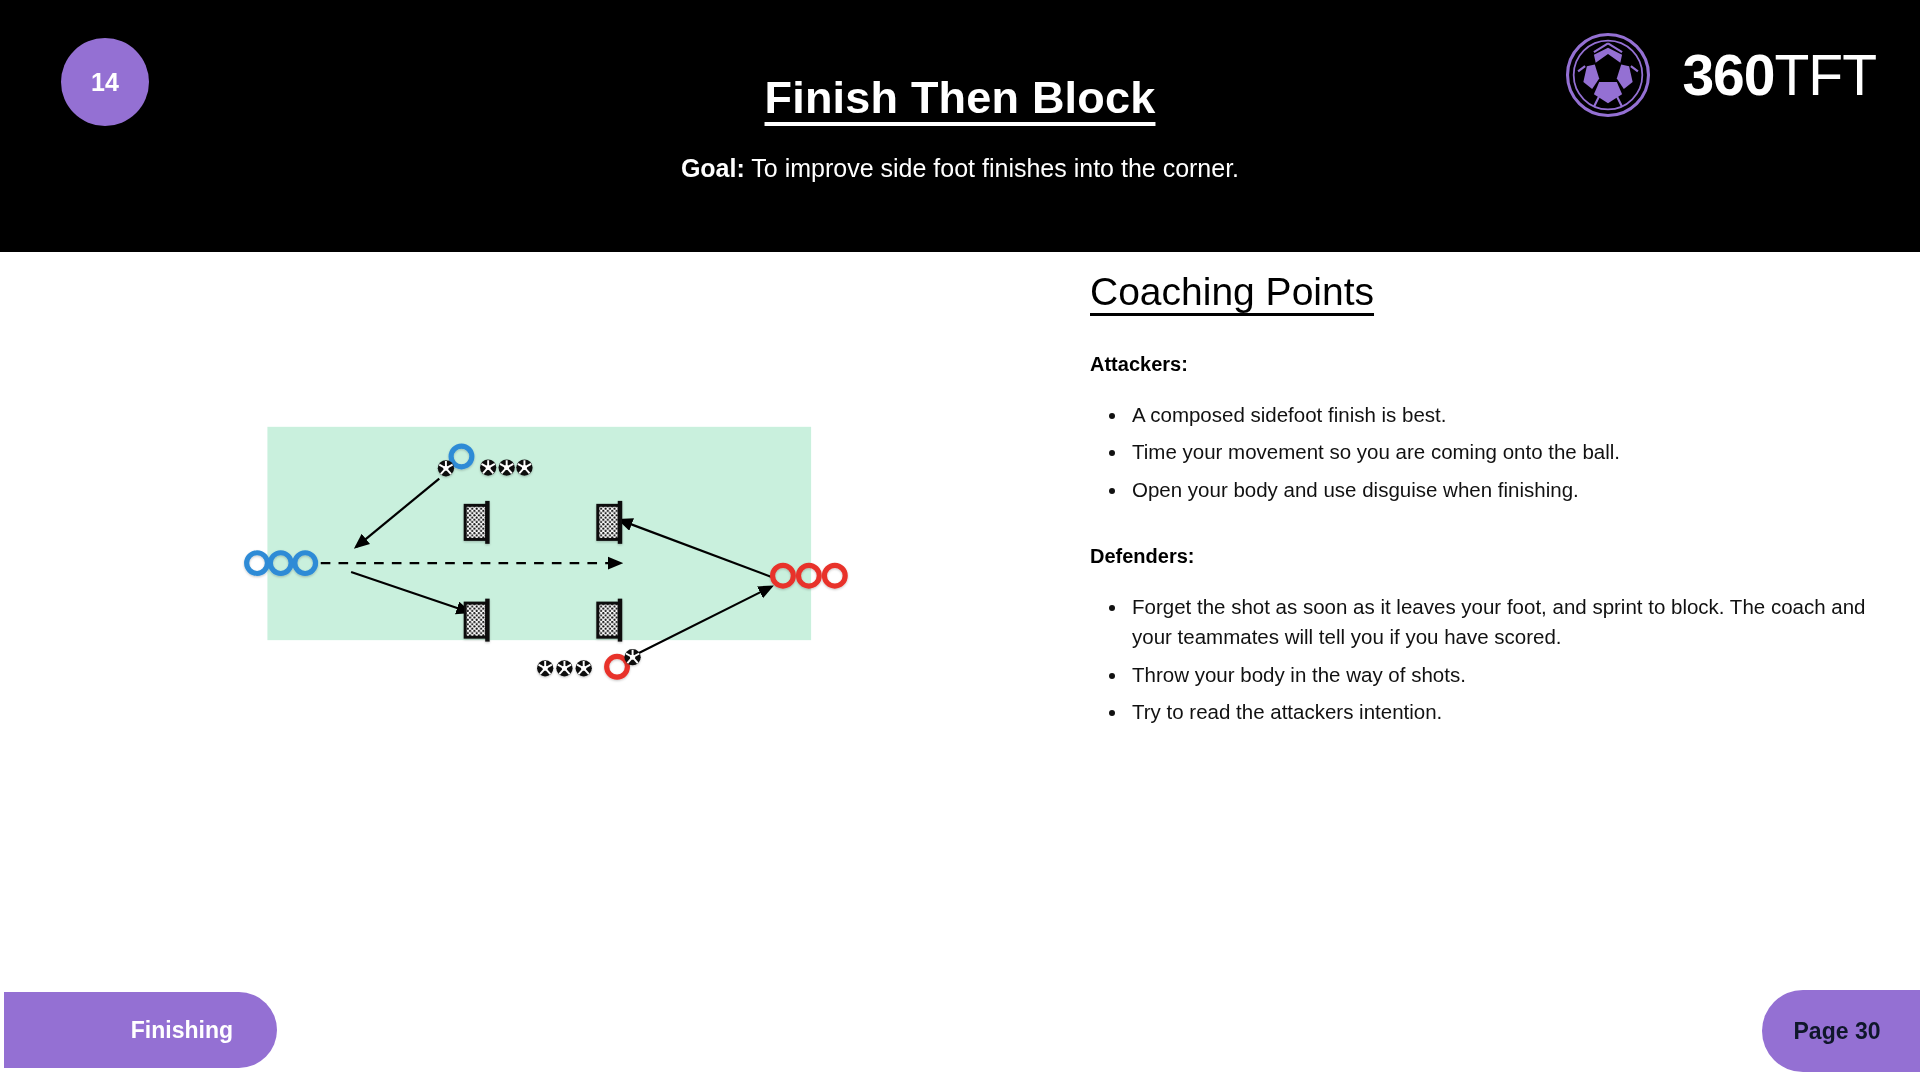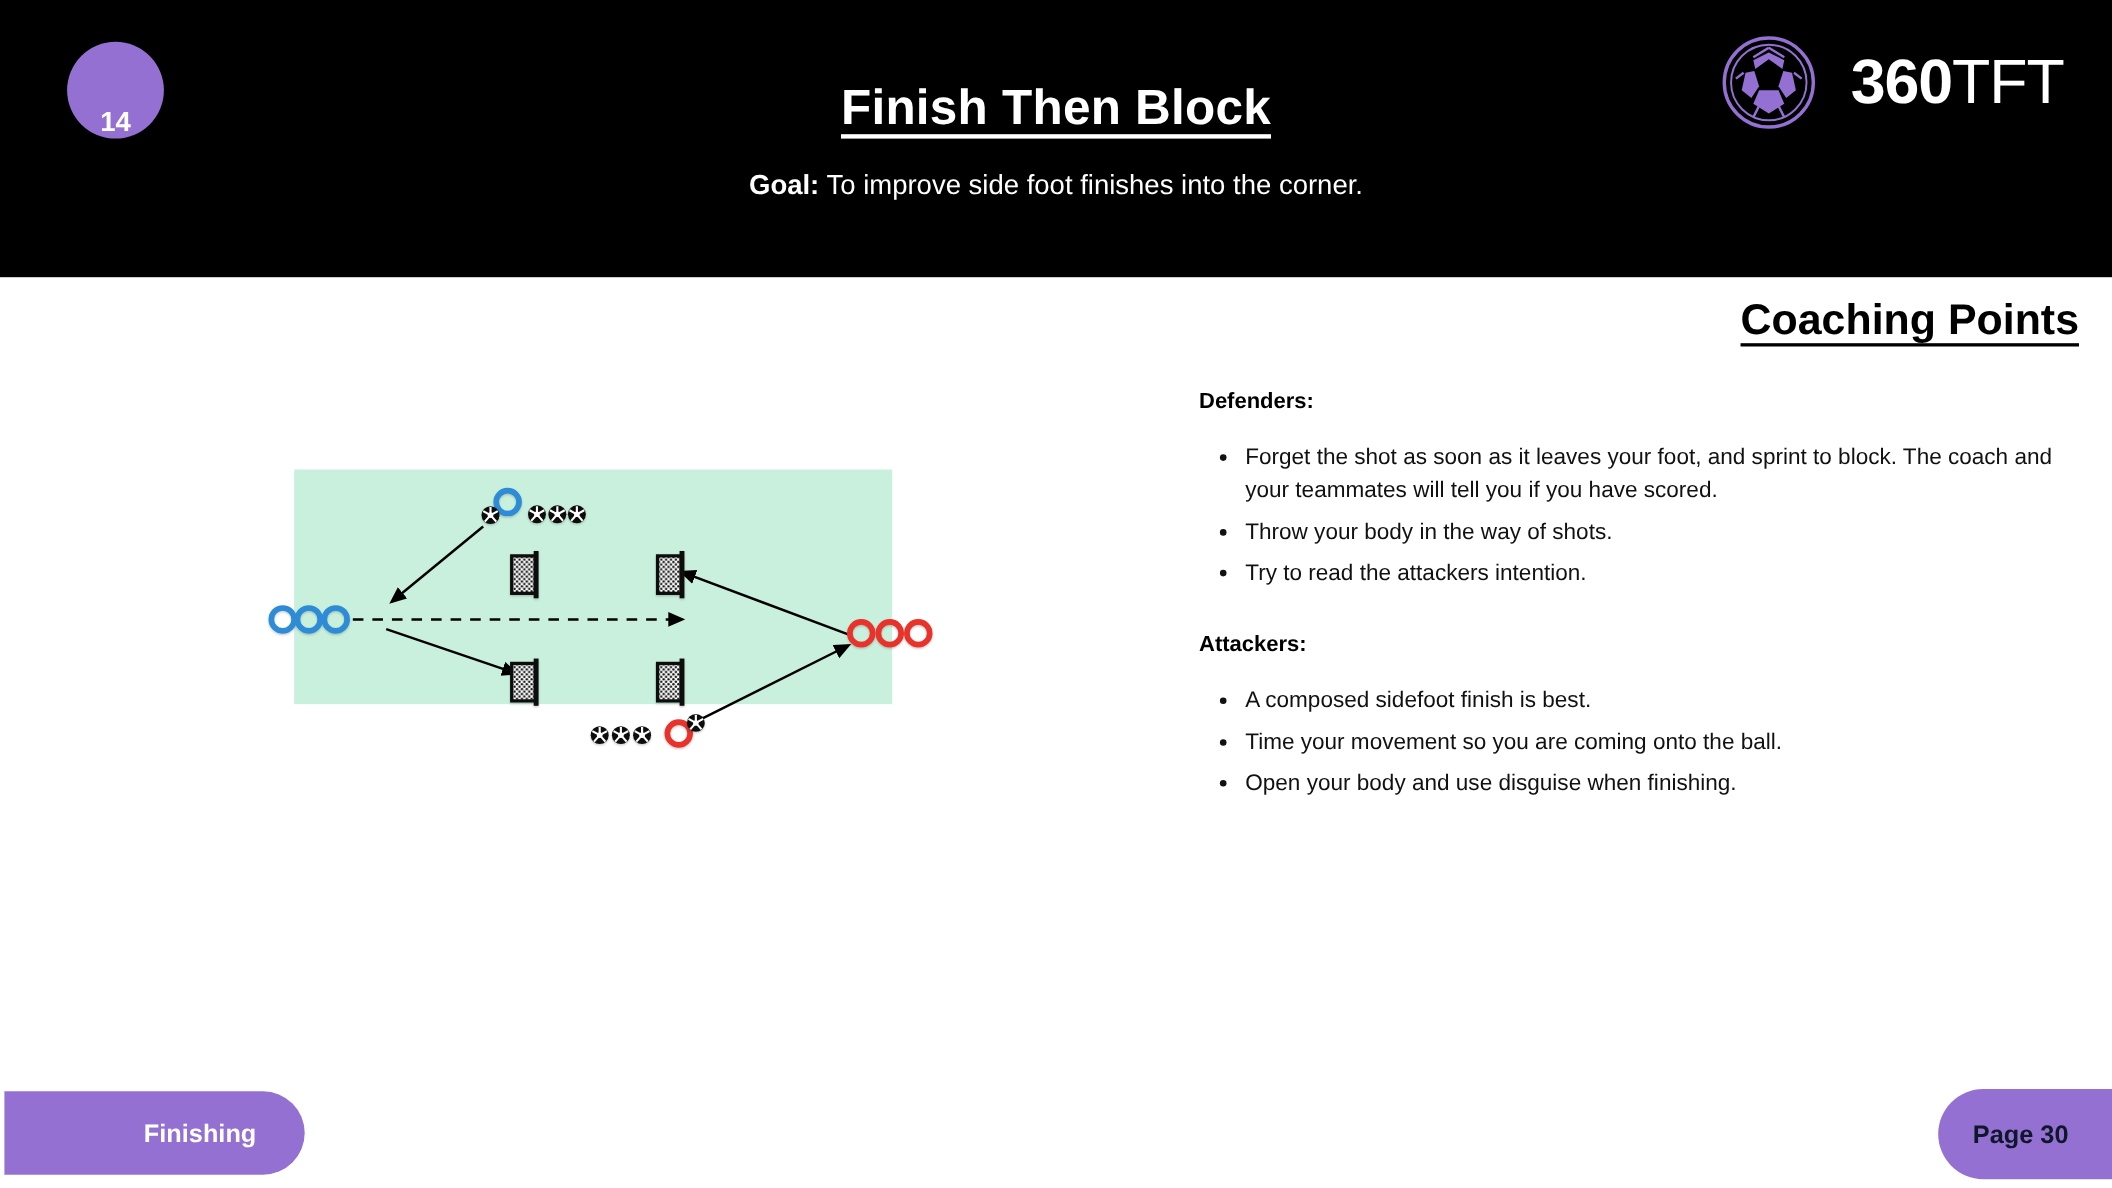--- a/index.html
+++ b/index.html
@@ -14,21 +14,21 @@
   
   .header {
     position:absolute; left:0; top:0;
     width:1920px; height:252px;
     background:#000000;
   }
   .drill-badge {
     position:absolute; left:61px; top:38px;
     width:88px; height:88px; border-radius:50%;
     background:#9470D3;
-    display:flex; align-items:flex-end; justify-content:center;
+    display:flex; align-items:center; justify-content:center;
     color:#ffffff; font-size:25px; font-weight:700;
   }
   .title-block {
     position:absolute; left:0; top:0; width:1920px;
     text-align:center;
   }
   .slide-title {
     margin-top:72px;
     color:#ffffff;
     font-size:45px;
@@ -65,23 +65,23 @@
     width:1080px; height:720px;
   }
   .diagram svg { display:block; }
 
   
   .coaching {
     position:absolute; left:1090px; top:252px;
     width:800px;
   }
   .cp-title {
-    text-align:right;
+    text-align:left;
     font-size:39px;
-    font-weight:700;
+    font-weight:400;
     color:#000000;
     text-decoration:underline;
     text-underline-offset:8px;
     text-decoration-thickness:3px;
     margin-top:18px;
   }
   .cp-group { margin-top:39px; }
   .cp-group.second { margin-top:40px; }
   .cp-heading {
     font-size:20px; font-weight:700; color:#000000;
@@ -258,37 +258,37 @@
           <path d="M665,537 L665,547 M656,542 L665,547 M674,542 L665,547 M658,555 L665,547 M672,555 L665,547" stroke="#fff" stroke-width="2.6" fill="none"></path>
           <circle cx="665" cy="547" r="3.4" fill="#fff"></circle>
         </g>
   </g>
 </svg>
 </div>
 
 <div class="coaching">
   <div class="cp-title">Coaching Points</div>
 
+  <div class="cp-group">
+    <div class="cp-heading">Attackers:</div>
+    <ul class="cp-list">
+      <li>A composed sidefoot finish is best.</li>
+      <li>Time your movement so you are coming onto the ball.</li>
+      <li>Open your body and use disguise when finishing.</li>
+    </ul>
+  </div>
+
   <div class="cp-group second">
     <div class="cp-heading">Defenders:</div>
     <ul class="cp-list">
       <li>Forget the shot as soon as it leaves your foot, and sprint to block. The coach and your teammates will tell you if you have scored.</li>
       <li>Throw your body in the way of shots.</li>
       <li>Try to read the attackers intention.</li>
     </ul>
   </div>
-
-  <div class="cp-group">
-    <div class="cp-heading">Attackers:</div>
-    <ul class="cp-list">
-      <li>A composed sidefoot finish is best.</li>
-      <li>Time your movement so you are coming onto the ball.</li>
-      <li>Open your body and use disguise when finishing.</li>
-    </ul>
-  </div>
 </div>
 
 <div class="footer-tag">
   <span>Finishing</span>
 </div>
 <div class="page-pill">
   <span>Page 30</span>
 </div>
 
 </body></html>

